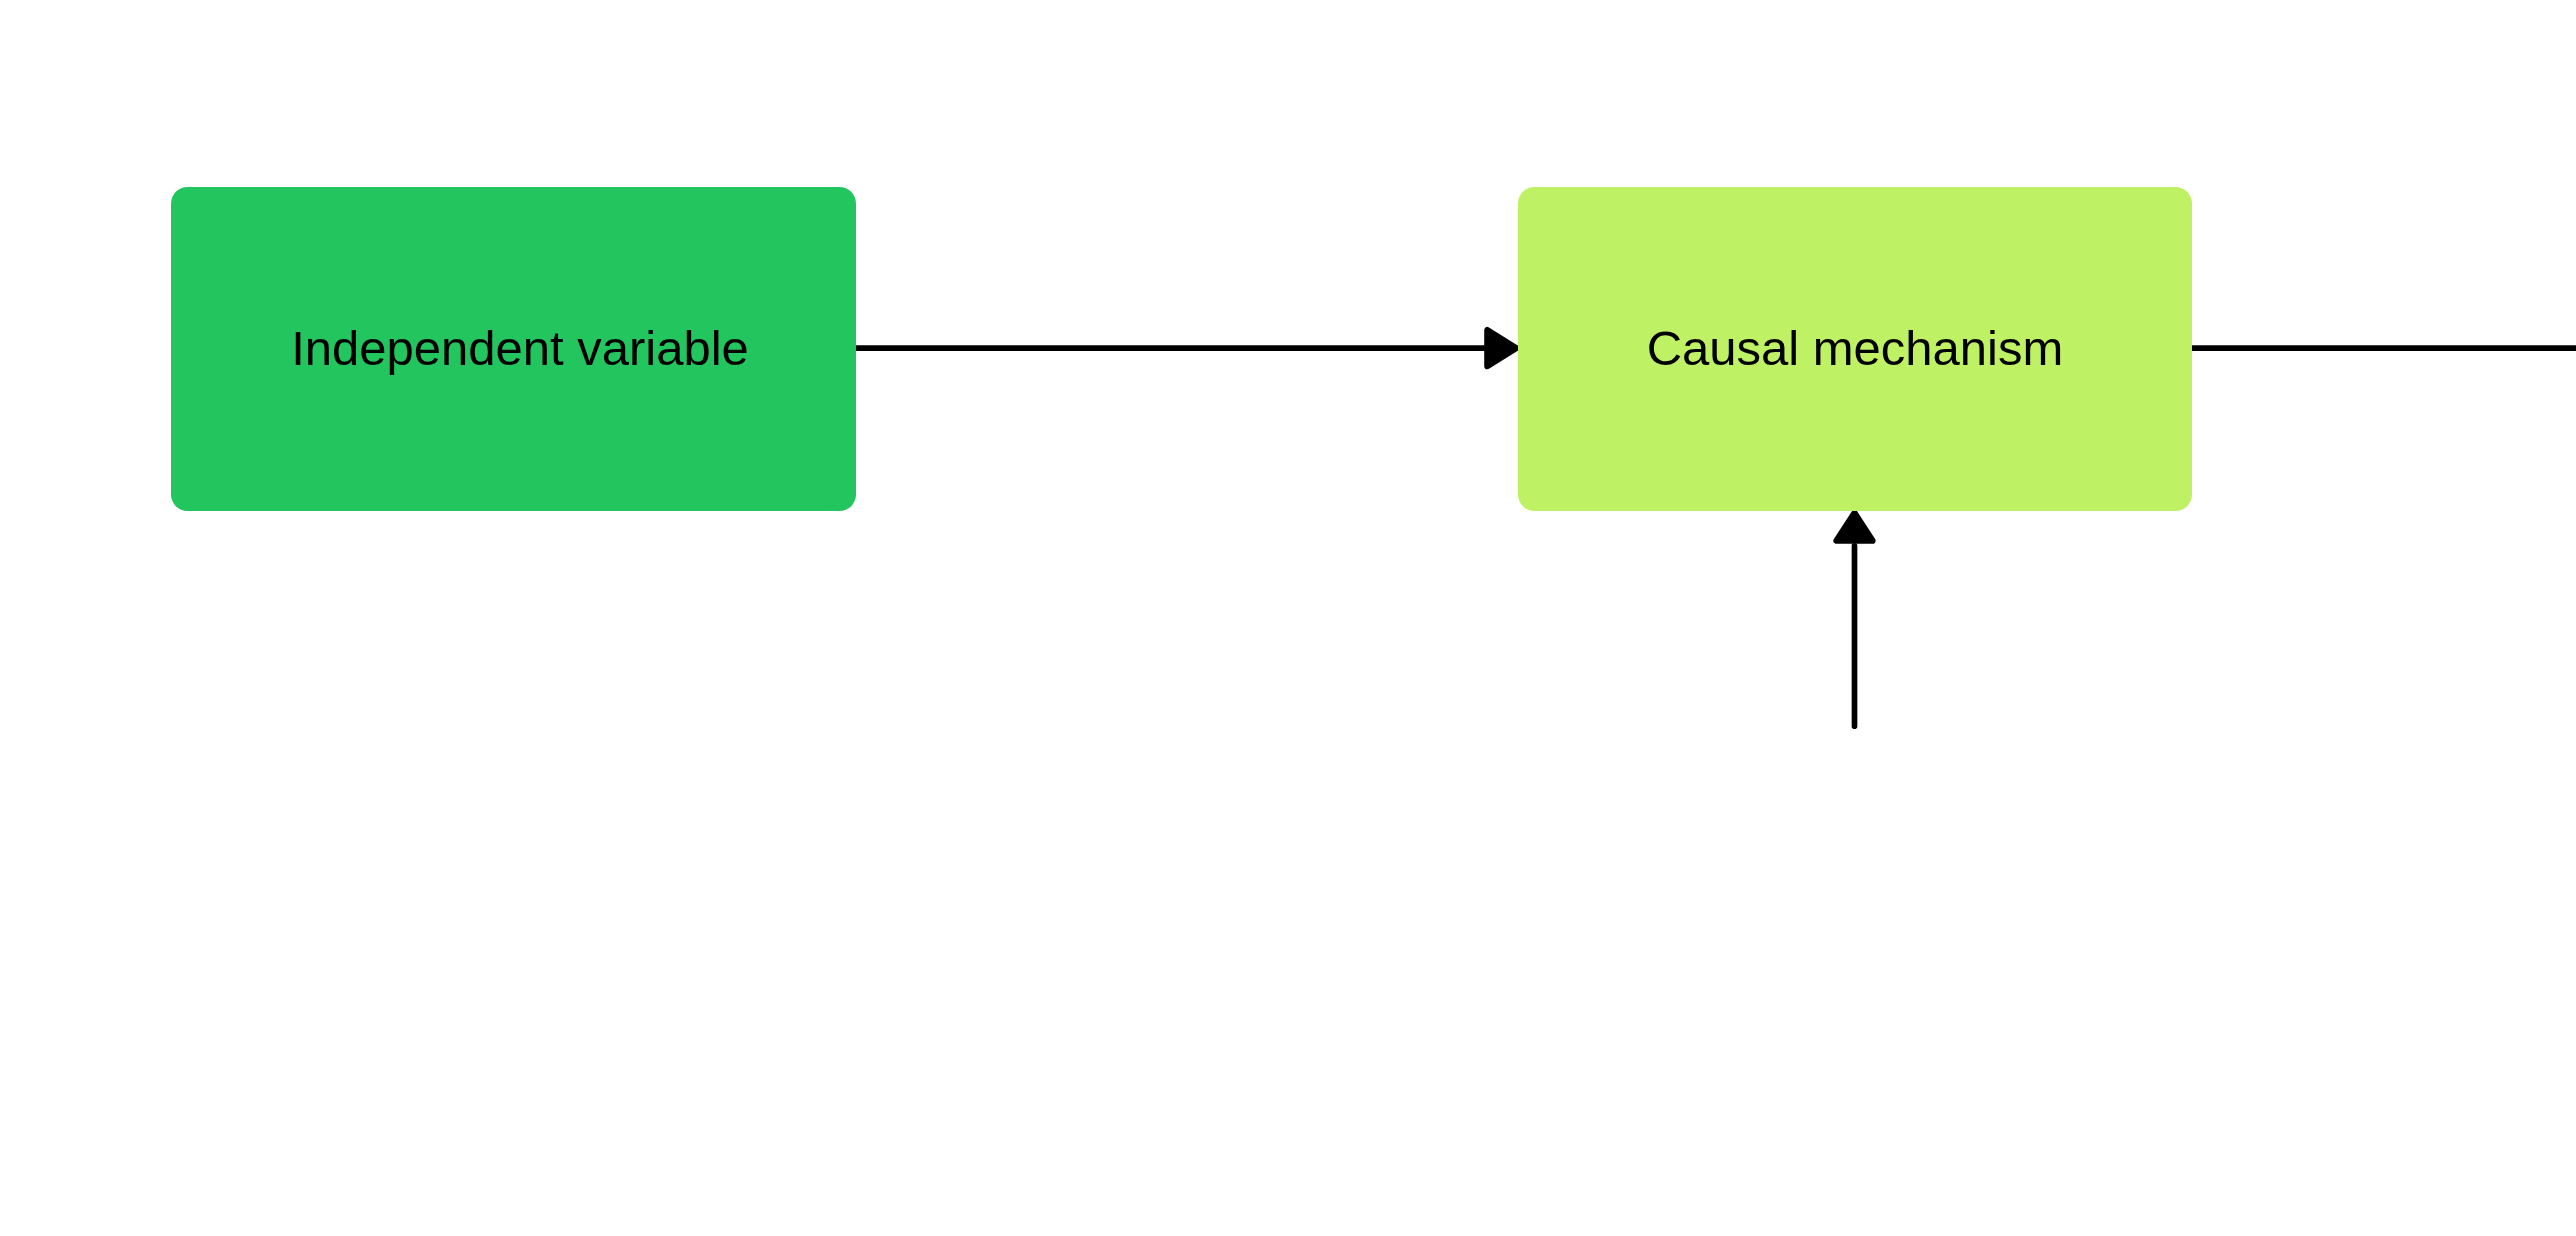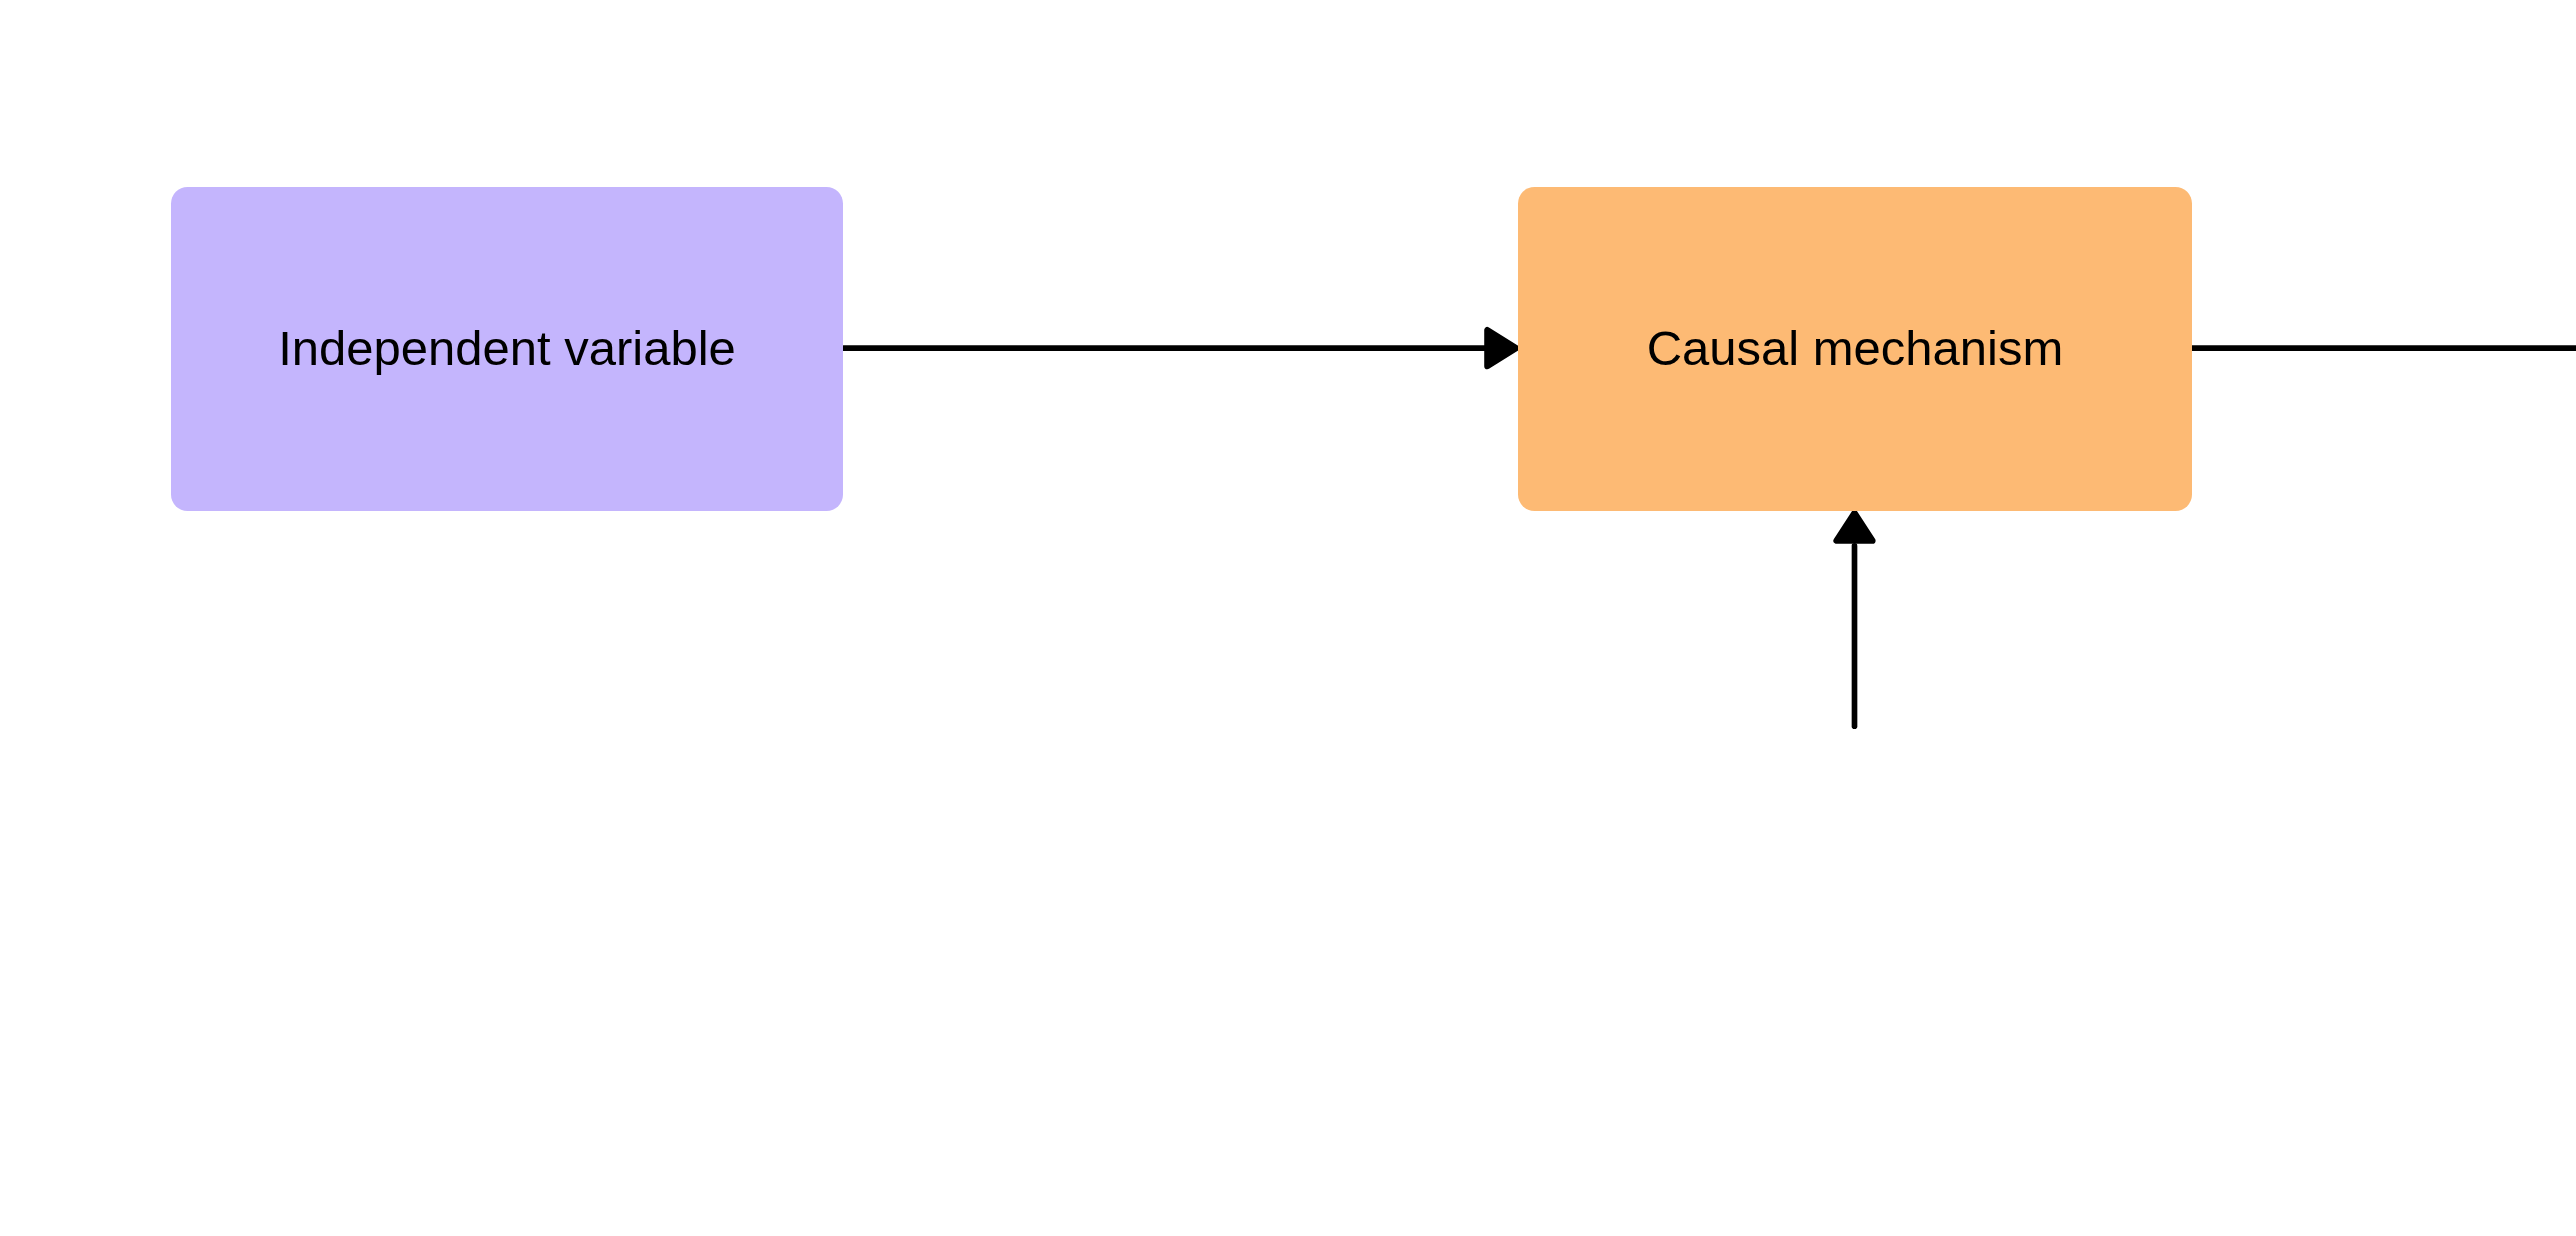--- a/index.html
+++ b/index.html
@@ -50,23 +50,23 @@
       <line x1="4254" y1="676" x2="5505" y2="676" stroke="#000000" stroke-width="11" stroke-linecap="round"></line>
       <path d="M5503,641 L5503,711 L5559,676 Z" stroke="#000000" stroke-width="12" stroke-linejoin="round" fill="#000000"></path>
     </g>
 
     <g>
       <line x1="3600" y1="1410" x2="3600" y2="1060" stroke="#000000" stroke-width="11" stroke-linecap="round"></line>
       <path d="M3565,1050 L3635,1050 L3600,996 Z" stroke="#000000" stroke-width="12" stroke-linejoin="round" fill="#000000"></path>
     </g>
   </svg>
 
-  <div class="node node-independent" style="background-color: #c4b5fd;">
+  <div class="node node-independent" style="background-color: #22c55e; padding-left: 13px;">
     <span>Independent variable</span>
   </div>
 
-  <div class="node node-causal" style="background-color: #fdba74; align-items: center;">
+  <div class="node node-causal" style="background-color: #bef264; align-items: center;">
     <span>Causal mechanism</span>
   </div>
 
 
 </div>
 
 
 </body></html>

